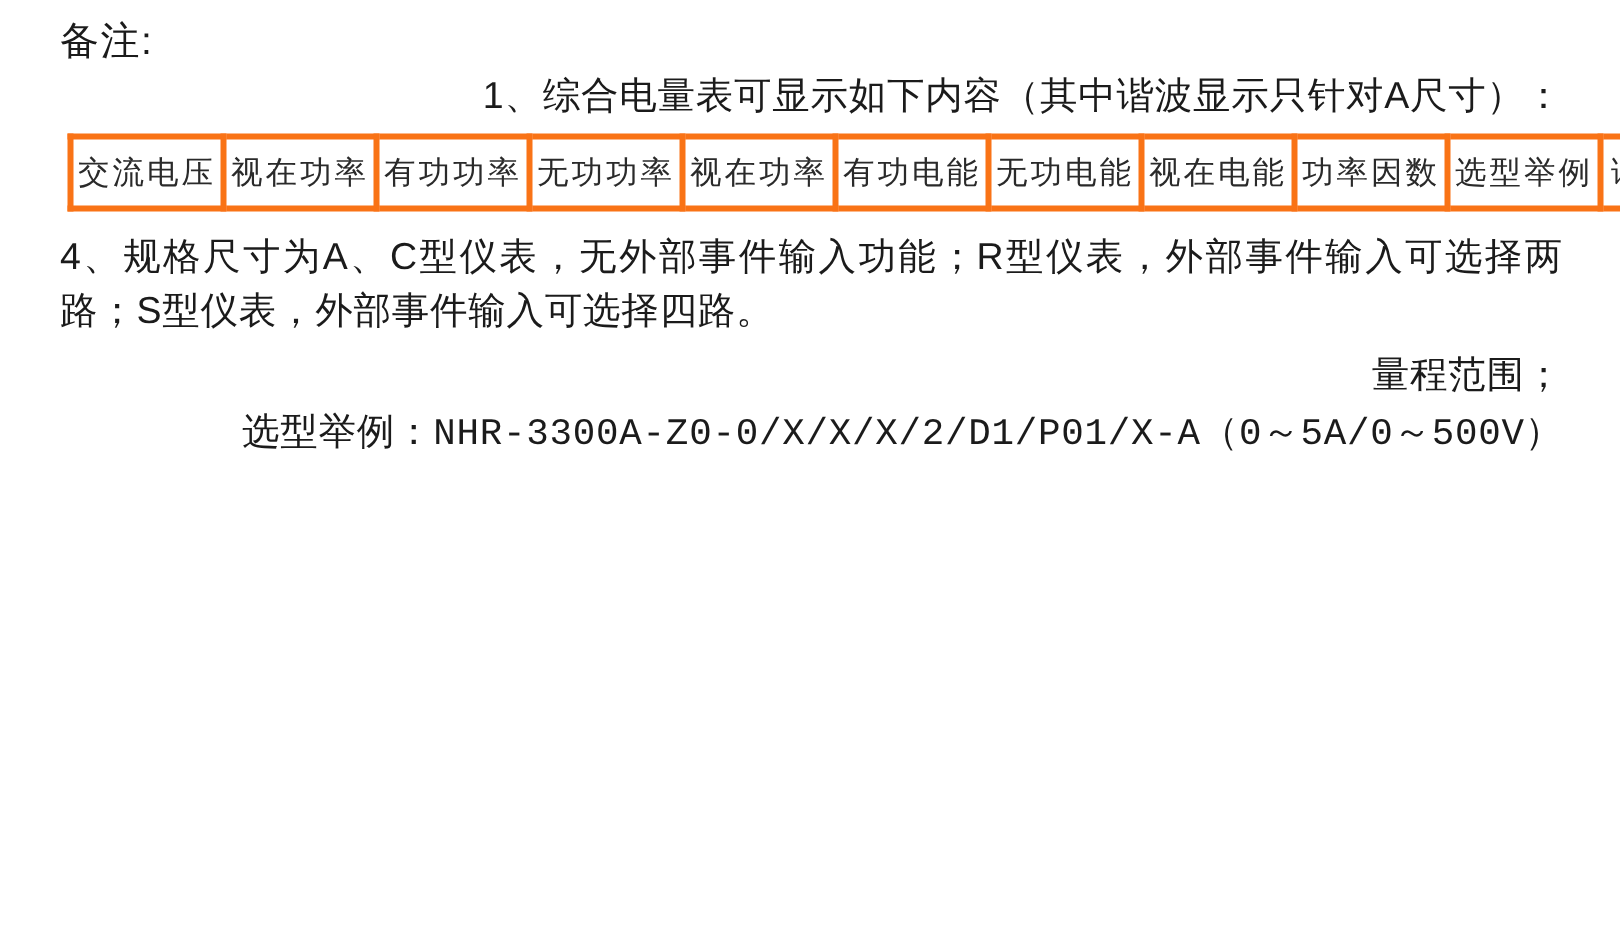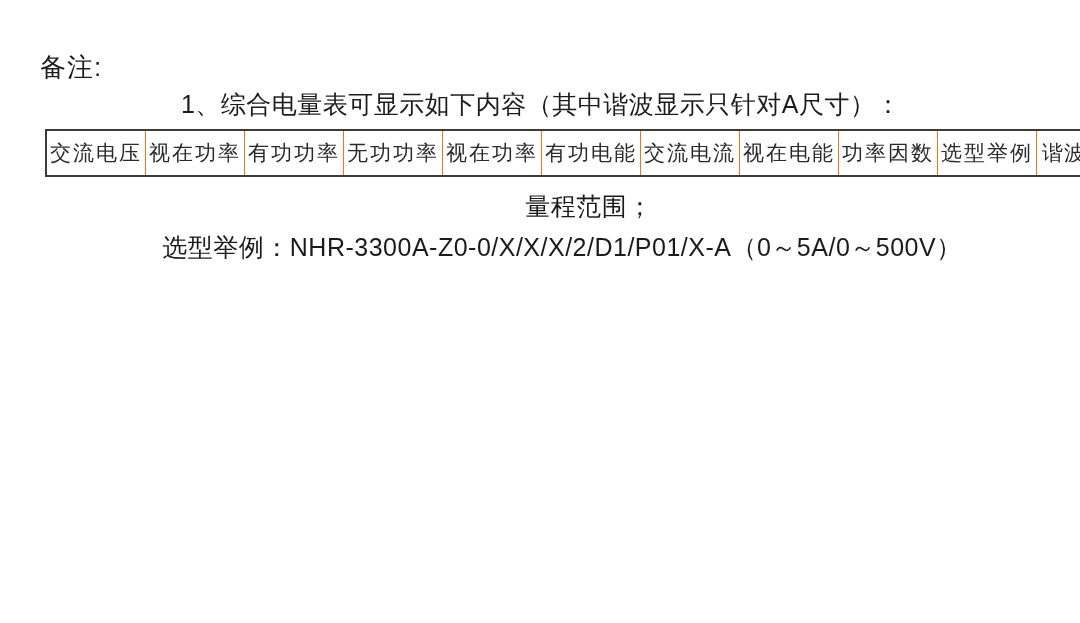--- a/index.html
+++ b/index.html
@@ -18,91 +18,91 @@
     box-sizing: border-box;
     width: 1080px;
     height: 623px;
     padding: 8px 38px 0 40px;
   }
   .title {
     font-size: 26px;
     line-height: 38px;
     font-weight: 500;
     letter-spacing: 1px;
-    margin-top: 40px;
   }
   .para {
     font-size: 25px;
     line-height: 36px;
     margin: 0 0 7px 0;
     letter-spacing: 0.5px;
     text-align: justify;
     text-justify: inter-ideograph;
   }
-  .para.no-justify { text-align: center; }
+  .para.no-justify { text-align: right; }
   .para.indent-small { text-indent: 8px; }
   .quantity-table {
     border-collapse: collapse;
     table-layout: fixed;
     width: 996px;
     margin: 5px 0 12px 5px;
     border: 2px solid #3c3c3c;
   }
   .quantity-table td {
-    border: 1px solid #f97316;
+    border: 4px solid #f97316;
     height: 44px;
     text-align: center;
     vertical-align: middle;
     font-family: "Liberation Serif", "DejaVu Serif", serif;
     font-size: 21px;
     letter-spacing: 2px;
     color: #2a2a2a;
     padding: 0 2px;
     width: 94px;
     overflow: hidden;
     white-space: nowrap;
   }
   .quantity-table td.last { width: 50px; letter-spacing: 1px; }
   .range-line {
     margin-left: 96px;
     margin-bottom: 4px;
-    font-family: Liberation Serif, serif;
   }
   .example-line {
     margin-left: 42px;
+    font-family: Liberation Mono, monospace;
   }
 </style>
 </head>
 <body>
 
 <div class="doc">
 
   <div class="title">备注:</div>
 
   <p class="para no-justify">1、综合电量表可显示如下内容（其中谐波显示只针对A尺寸）：</p>
 
   <table class="quantity-table">
     <tbody>
       <tr>
           <td>交流电压</td>
           <td>视在功率</td>
           <td>有功功率</td>
           <td>无功功率</td>
           <td>视在功率</td>
           <td>有功电能</td>
-          <td>交流电流</td>
+          <td>无功电能</td>
           <td>视在电能</td>
           <td>功率因数</td>
           <td>选型举例</td>
           <td class="last">谐波</td>
         </tr>
     </tbody>
   </table>
 
 
 
+  <p class="para">4、规格尺寸为A、C型仪表，无外部事件输入功能；R型仪表，外部事件输入可选择两路；S型仪表，外部事件输入可选择四路。</p>
 
 
   <p class="para range-line no-justify">量程范围；</p>
 
   <p class="para example-line no-justify"><span>选型举例：</span><span>NHR-3300A-Z0-0/X/X/X/2/D1/P01/X-A（0～5A/0～500V）</span></p>
 
 </div>
 
 </body></html>

